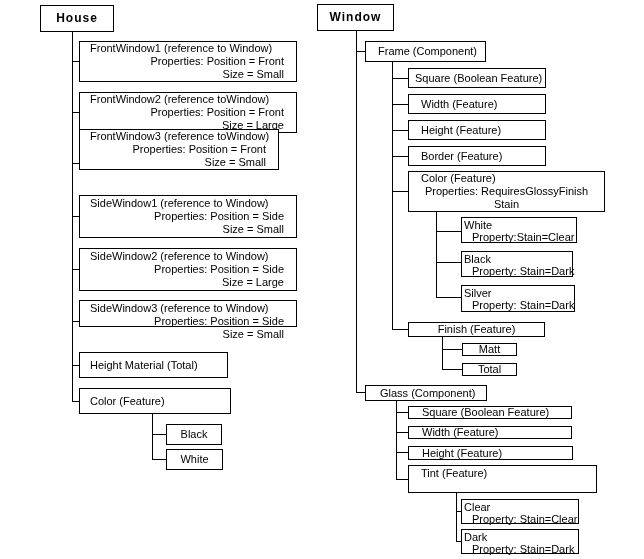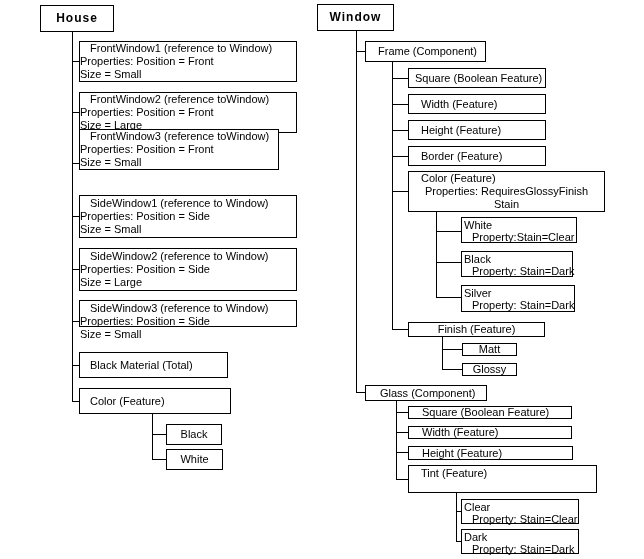--- a/index.html
+++ b/index.html
@@ -6,21 +6,21 @@
   .stage{position:relative;width:644px;height:559px;background:#ffffff;overflow:hidden;
          font-family:"Liberation Sans",sans-serif;color:#000}
   .box{position:absolute;box-sizing:border-box;background:#fff;border:1px solid #000;
        font-size:11px;line-height:13px;white-space:nowrap}
   .root{font-weight:bold;font-size:12px;display:flex;align-items:center;justify-content:center;letter-spacing:1px}
   .single{display:flex;align-items:center}
   .cen{justify-content:center}
   .v2{line-height:12px;padding-top:1px}
   .pt1{padding-top:1px}
   .ln{display:block}
-  .rt{text-align:left}
+  .rt{text-align:right}
   .ctr{text-align:center}
   .pl2{padding-left:2px}.pl6{padding-left:6px}.pl10{padding-left:10px}
   .pl12{padding-left:12px}.pl13{padding-left:13px}.pl14{padding-left:14px}
   .pr12{padding-right:12px}
   .hline,.vline{position:absolute;background:#000}
   .hline{height:1px}.vline{width:1px}
 </style>
 </head>
 <body>
 
@@ -70,21 +70,21 @@
     <div class="ln rt pr12">Size = Large</div>
   </div>
 
   <div class="box pt1" style="left:79px;top:300px;width:218px;height:27px">
     <div class="ln pl10">SideWindow3 (reference to Window)</div>
     <div class="ln rt pr12">Properties: Position = Side</div>
     <div class="ln rt pr12">Size = Small</div>
   </div>
 
   <div class="box single pl10" style="left:79px;top:352px;width:149px;height:26px">
-    <span>Black Material (Total)</span>
+    <span>Height Material (Total)</span>
   </div>
 
   <div class="box single pl10" style="left:79px;top:388px;width:152px;height:26px">
     <span>Color (Feature)</span>
   </div>
 
   <div class="vline" style="left:152px;top:414px;height:46px"></div>
   <div class="hline" style="left:152px;top:434px;width:14px"></div>
   <div class="hline" style="left:152px;top:459px;width:14px"></div>
 
@@ -157,21 +157,21 @@
   </div>
 
   <div class="vline" style="left:442px;top:337px;height:33px"></div>
   <div class="hline" style="left:442px;top:349px;width:20px"></div>
   <div class="hline" style="left:442px;top:369px;width:20px"></div>
 
   <div class="box single cen" style="left:462px;top:343px;width:55px;height:13px">
     <span>Matt</span>
   </div>
   <div class="box single cen" style="left:462px;top:363px;width:55px;height:13px">
-    <span>Glossy</span>
+    <span>Total</span>
   </div>
 
   <div class="box single pl14" style="left:365px;top:385px;width:122px;height:16px">
     <span>Glass (Component)</span>
   </div>
 
   <div class="vline" style="left:396px;top:401px;height:78px"></div>
   <div class="hline" style="left:396px;top:412px;width:12px"></div>
   <div class="hline" style="left:396px;top:432px;width:12px"></div>
   <div class="hline" style="left:396px;top:452px;width:12px"></div>

